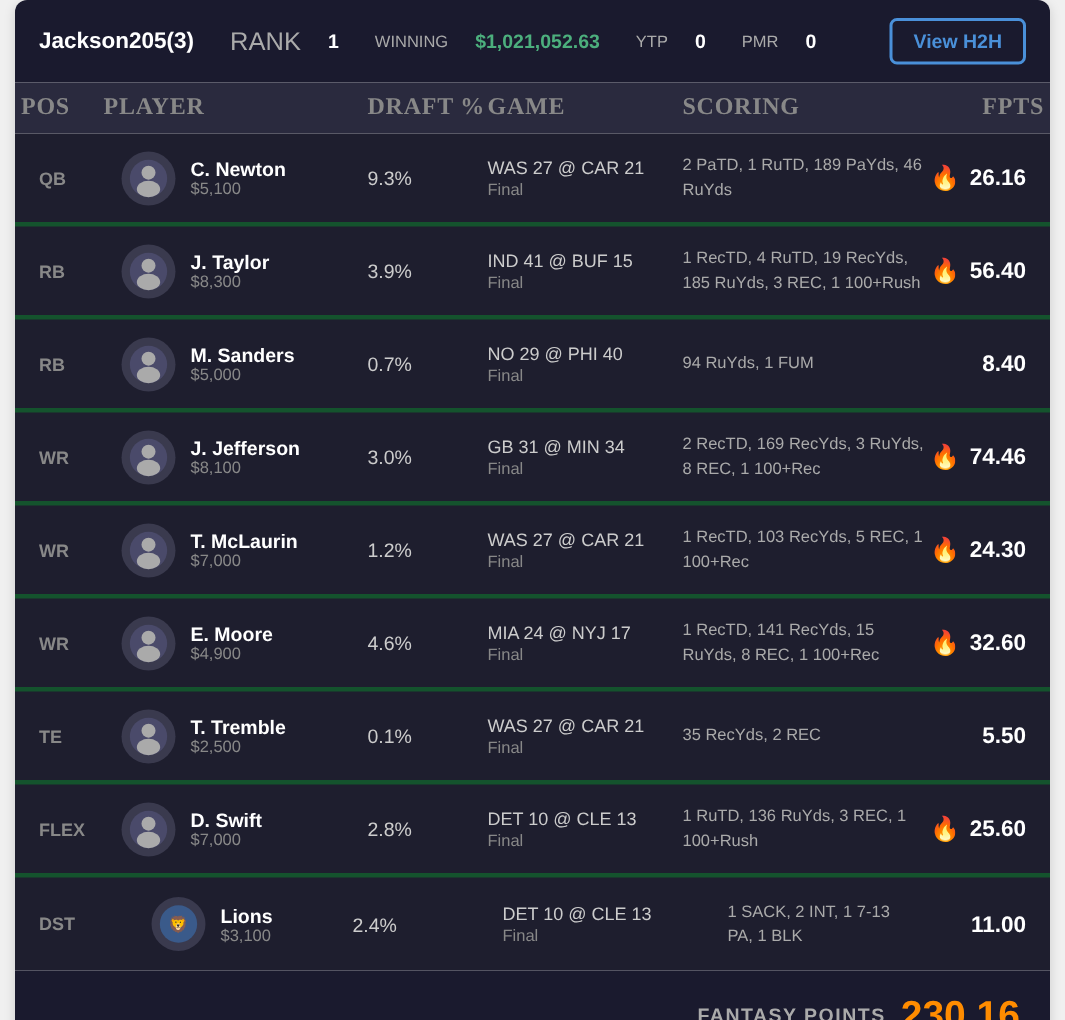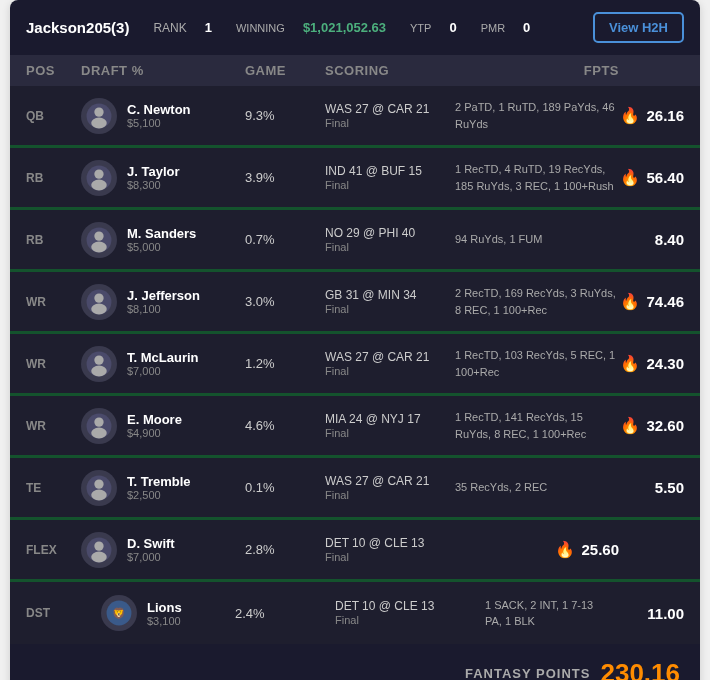--- a/index.html
+++ b/index.html
@@ -28,21 +28,21 @@
       align-items: center;
       gap: 16px;
       flex-wrap: wrap;
     }
     .header-username {
       font-weight: bold;
       font-size: 15px;
       color: #fff;
     }
     .header-rank-label {
-      font-size: 12px;
+      font-size: 17px;
       color: #aaa;
       text-transform: uppercase;
       margin-left: 8px;
     }
     .header-rank-value {
       font-size: 13px;
       font-weight: bold;
       color: #fff;
       margin-left: 2px;
     }
@@ -79,26 +79,27 @@
       border-radius: 5px;
       font-size: 13px;
       font-weight: bold;
       cursor: pointer;
     }
     
     .col-headers {
       background: #2a2a3e;
       display: grid;
       grid-template-columns: 55px 1fr 80px 130px 1fr 65px;
-      padding: 8px 16px;
+      padding: 8px 4px;
       color: #888;
-      font-size: 13px;
+      font-size: 16px;
       font-weight: bold;
       text-transform: uppercase;
       letter-spacing: 0.5px;
+      font-family: Liberation Serif, serif;
     }
     
     .players-table {
       background: #1e1e2e;
     }
     .player-row {
       display: grid;
       grid-template-columns: 55px 1fr 80px 130px 1fr 65px;
       padding: 10px 16px;
       border-bottom: 3px solid #14532d;
@@ -210,20 +211,21 @@
     <span class="header-ytp-label">YTP</span>
     <span class="header-ytp-value">0</span>
     <span class="header-pmr-label">PMR</span>
     <span class="header-pmr-value">0</span>
     <div class="header-spacer"></div>
     <button class="h2h-button">View H2H</button>
   </div>
 
   <div class="col-headers">
     <span>POS</span>
+    <span>PLAYER</span>
     <span>DRAFT %</span>
     <span>GAME</span>
     <span>SCORING</span>
     <span style="text-align:right">FPTS</span>
   </div>
 
   <div class="players-table" id="players-container">
   <div class="player-row">
     <div class="pos">QB</div>
     <div class="player-info">
@@ -419,20 +421,21 @@
       <div>
         <span class="player-name">D. Swift</span>
         <span class="player-salary">$7,000</span>
       </div>
     </div>
     <div class="draft-pct">2.8%</div>
     <div class="game-info">
       <span class="game-score">DET 10 @ CLE 13</span>
       <span class="game-status">Final</span>
     </div>
+    <div class="scoring-text">1 RuTD, 136 RuYds, 3 REC, 1 100+Rush</div>
     <div class="fpts-cell">
       <span class="fire-icon">🔥</span>
       <span class="fpts-value">25.60</span>
     </div>
   </div>
       <div class="player-row">
     <div class="pos">DST</div>
     <div class="player-info">
       <div class="avatar">
             <svg viewBox="0 0 36 36" fill="none" xmlns="http://www.w3.org/2000/svg">

